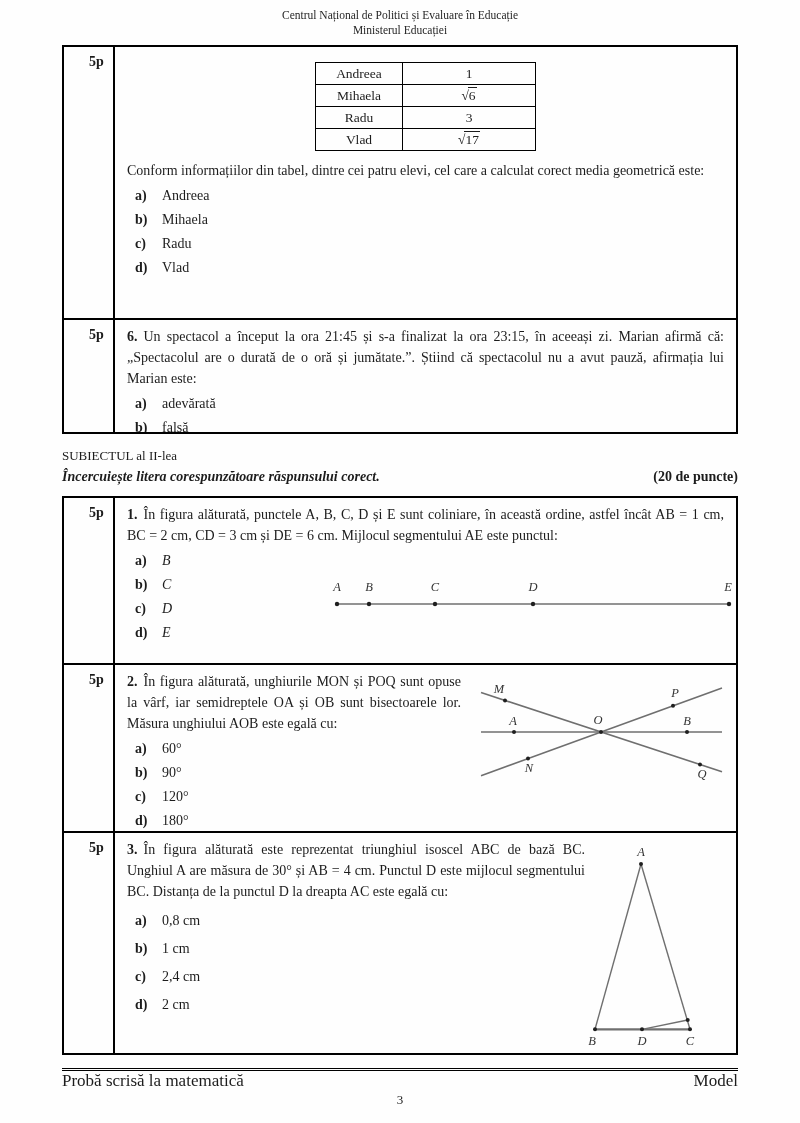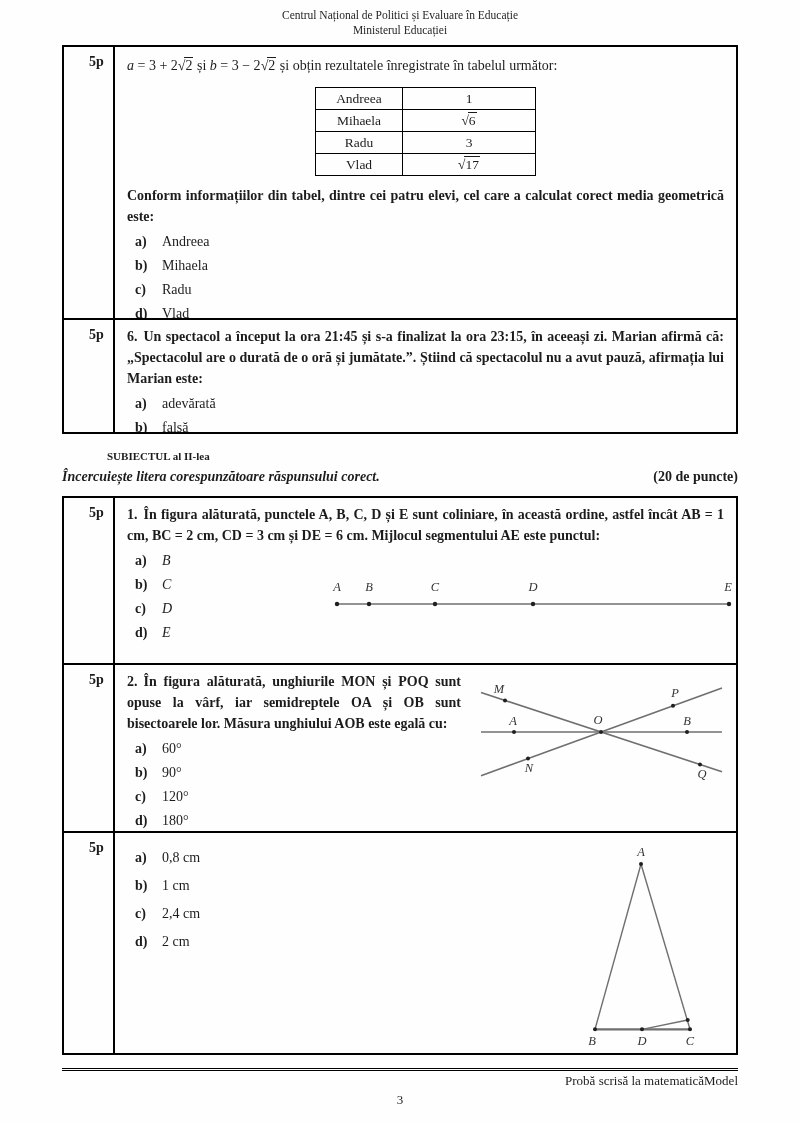--- a/index.html
+++ b/index.html
@@ -20,21 +20,21 @@
   .qtable{ border:2px solid #000; margin-top:7px; }
   .qrow{ display:grid; grid-template-columns:35px 1fr; box-sizing:border-box;padding-left:16px; }
   .qrow + .qrow{ border-top:2px solid #000; }
   .pts{ border-right:2px solid #000; text-align:center; font-weight:bold; font-size:14px; padding-top:7px; box-sizing:border-box; }
   .qcell{ position:relative; padding:6px 12px 0 12px; box-sizing:border-box; overflow:hidden; }
   .row-q5{height:271px;} .row-q6{height:114px;}
   .row-q1{height:165px;} .row-q2{height:168px;} .row-q3{height:222px;}
 
   .qp{ margin:0; font-size:14px; line-height:21px; }
   .jl{ text-align:justify; text-align-last:justify; }
-  .just{ text-align:justify;font-weight:bold; }
+  .just{ text-align:justify; }
   .qnum{ margin-right:6px; }
   .mathv{ font-style:italic; }
   .sqrt .rad{ border-top:1.2px solid #1c1c1c; padding:0 1px; }
   .sqrt .sign{ margin-right:-1px; }
   .formula{ line-height:24px; margin-top:1px; }
 
   
   .rtable{ border-collapse:collapse; margin:9px auto 9px auto; }
   .rtable td{ border:1.7px solid #000; height:21px; text-align:center; font-size:13.5px; padding:0 4px; }
   .rtable .ncol{ width:78px; }
@@ -42,60 +42,59 @@
 
   
   .options{ list-style:none; margin:4px 0 0 8px; padding:0; }
   .options li{ display:flex; line-height:19px; margin-top:5px; font-size:14px; }
   .olabel{ width:27px; font-weight:bold; }
   .math-opt .otext{ font-style:italic; }
   .sp li{ margin-top:9px; }
 
   
   .subject2{ margin:12px 0 8px 0; }
-  .s2-title{ font-weight:bold; font-size:11px; line-height:20px;margin-left:45px; }
+  .s2-title{ font-weight:normal; font-size:13px; line-height:20px; }
   .s2-line{ display:flex; justify-content:space-between; align-items:baseline; line-height:22px; }
   .instr{ font-weight:bold; font-style:italic; font-size:14px; }
   .pts-total{ font-weight:bold; font-size:14px; }
 
   
   .w-narrow{ width:334px; }
   .w-mid{ width:458px; }
 
   
   .figsvg{ position:absolute; }
   .fig1{ left:217px; top:77px; width:402px; height:44px; }
   .fig2{ left:346px; top:8px;  width:270px; height:112px; }
   .fig3{ right:20px; top:12px; width:140px; height:212px; }
   .fline-stroke{ stroke:#6f6f6f; }
   .figlabel{ font-family:"Liberation Serif","DejaVu Serif",serif; font-style:italic; font-size:12.5px; fill:#333; }
   .figdot{ fill:#1f1f1f; }
 
   
   .footer{ margin-top:13px; }
   .fline{ border-top:3px double #000; }
-  .frow{ display:flex; justify-content:flex-end; font-size:13px; line-height:18px; padding-top:1px; }
+  .frow{ display:flex; justify-content:space-between; font-size:17px; line-height:18px; padding-top:1px; }
   .fpage{ text-align:center; font-size:13px; margin-top:2px; }
 </style>
 </head>
 <body>
 
 <div class="page">
 
   <div class="header">
     <div>Centrul Național de Politici și Evaluare în Educație</div>
     <div>Ministerul Educației</div>
   </div>
 
   <div class="qtable">
 
     <div class="qrow row-q5">
       <div class="pts">5p</div>
       <div class="qcell">
-        <p class="qp formula"><span class="mathv">a</span><span> = 3 + 2</span><span class="sqrt"><span class="sign">√</span><span class="rad">2</span></span><span>  și  </span><span class="mathv">b</span><span> = 3 − 2</span><span class="sqrt"><span class="sign">√</span><span class="rad">2</span></span><span>  și obțin rezultatele înregistrate în tabelul următor:</span></p>
 
         <table class="rtable">
           <tbody>
               <tr>
             <td class="ncol">Andreea</td>
             <td class="vcol">1</td>
           </tr>
           <tr>
             <td class="ncol">Mihaela</td>
             <td class="vcol"><span class="sqrt"><span class="sign">√</span><span class="rad">6</span></span></td>
@@ -239,20 +238,21 @@
           <text class="figlabel" x="226" y="52" text-anchor="middle">B</text>
           <text class="figlabel" x="68" y="99" text-anchor="middle">N</text>
           <text class="figlabel" x="241" y="105" text-anchor="middle">Q</text>
         </svg>
       </div>
     </div>
 
     <div class="qrow row-q3">
       <div class="pts">5p</div>
       <div class="qcell">
+        <p class="qp just w-mid"><b class="qnum">3.</b><span>În figura alăturată este reprezentat triunghiul isoscel ABC de bază BC. Unghiul A are măsura de 30° și AB = 4 cm. Punctul D este mijlocul segmentului BC. Distanța de la punctul D la dreapta AC este egală cu:</span></p>
         <ul class="options sp">
           <li>
               <span class="olabel">a)</span>
               <span class="otext">0,8 cm</span>
             </li>
           <li>
               <span class="olabel">b)</span>
               <span class="otext">1 cm</span>
             </li>
           <li>

